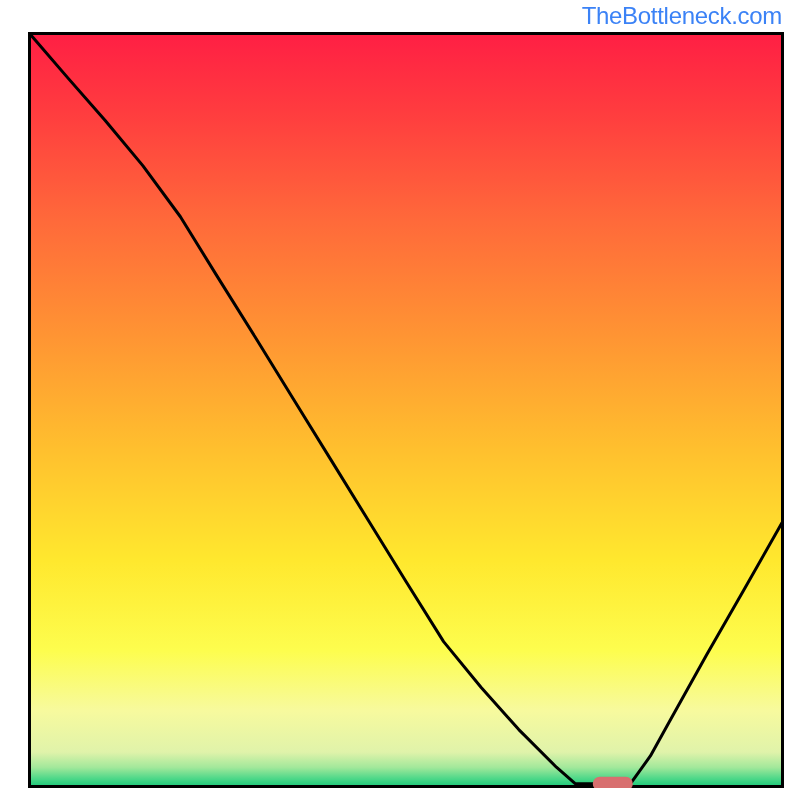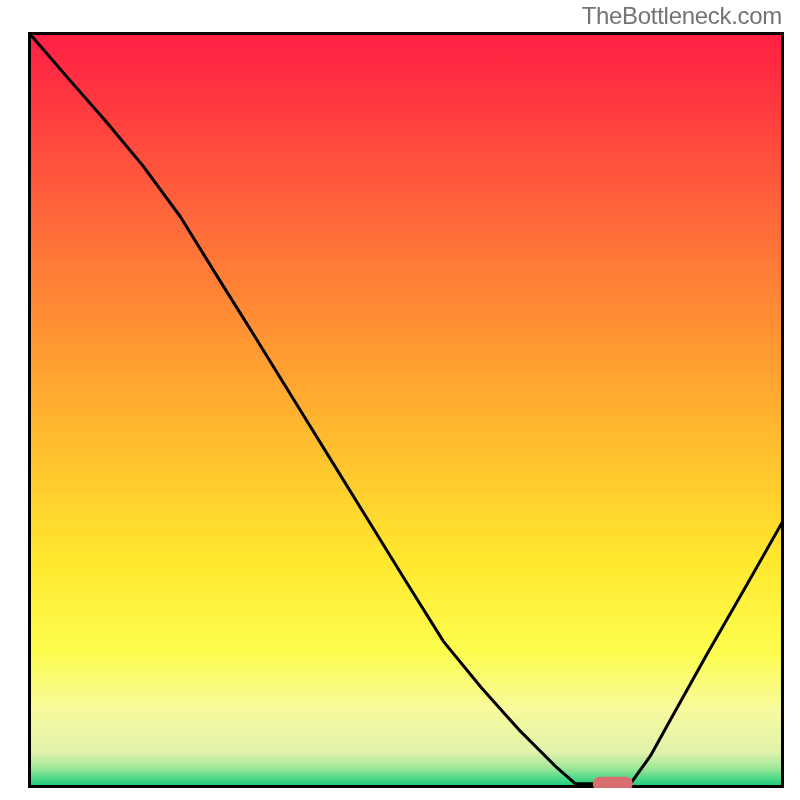--- a/index.html
+++ b/index.html
@@ -10,21 +10,21 @@
     background: #ffffff;
     font-family: Arial, Helvetica, sans-serif;
     overflow: hidden;
   }
   .watermark {
     position: absolute;
     top: 2px;
     right: 18px;
     font-size: 24px;
     font-weight: 500;
-    color: #737373;
+    color: #3b82f6;
     letter-spacing: -0.3px;
   }
   .plot {
     position: absolute;
     left: 28px;
     top: 32px;
   }
   svg { display: block; }
 </style>
 </head>

